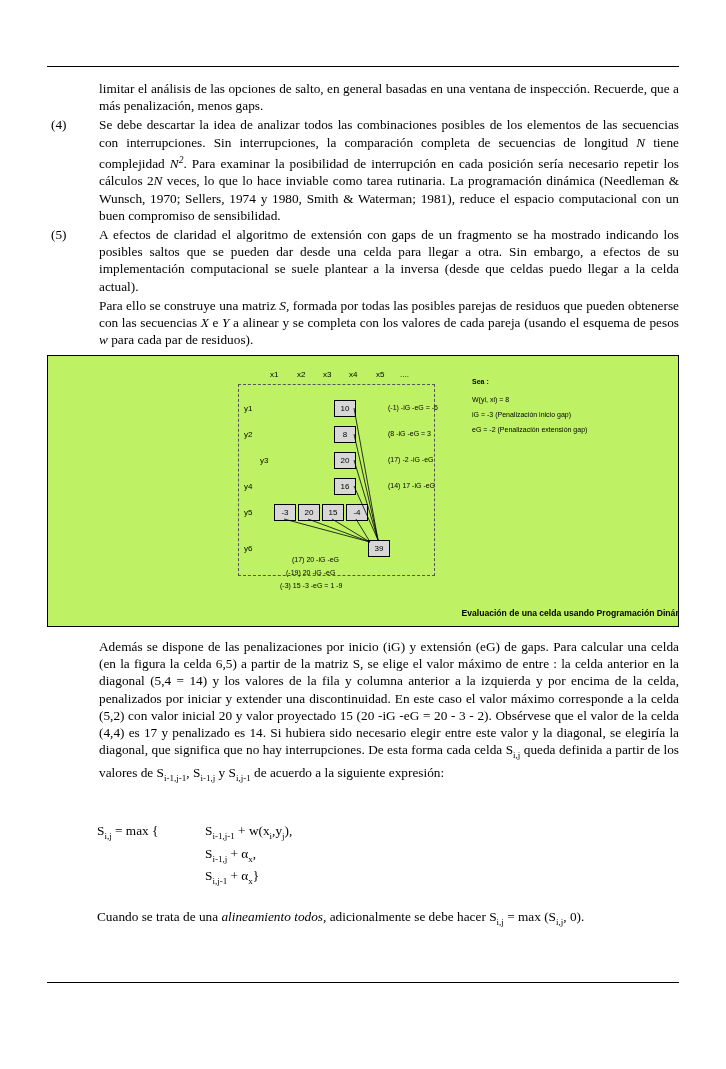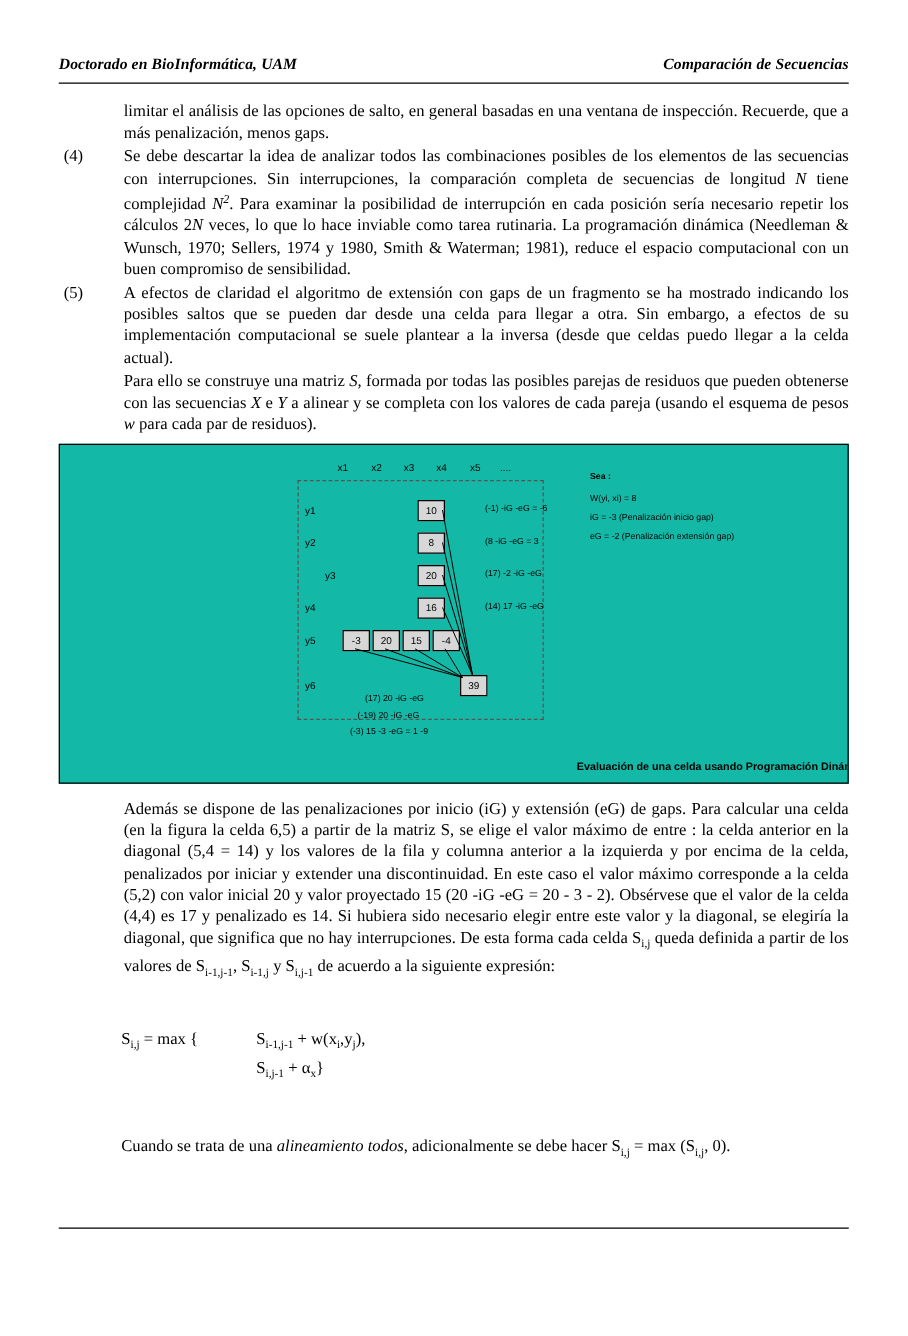--- a/index.html
+++ b/index.html
@@ -93,21 +93,21 @@
   .sup { font-size: 0.72em; vertical-align: super; }
   .sub { font-size: 0.68em; vertical-align: sub; }
   
   .figure-box {
     position: absolute;
     left: 47px;
     top: 355px;
     width: 630px;
     height: 270px;
     border: 1px solid #000;
-    background: #14b8a6;
+    background: #bef264;
     overflow: hidden;
   }
   .fig-inner {
     position: absolute;
     left: 0; top: 0;
     width: 630px;
     height: 270px;
     font-family: "DejaVu Sans", sans-serif;
   }
   .fig-caption {
@@ -178,24 +178,20 @@
     width: 580px;
     font-size: 13.3px;
     line-height: 17.2px;
   }
 </style>
 </head>
 <body>
 
 <div class="page">
 
-  <div class="header">
-    <span>Doctorado en BioInformática, UAM</span>
-    <span>Comparación de Secuencias</span>
-  </div>
   <div class="header-rule"></div>
 
   <div class="body-text">
 
     <p class="indent">limitar el análisis de las opciones de salto, en general basadas en una ventana de inspección. Recuerde, que a más penalización, menos gaps.</p>
 
     <p class="num-para" style="margin-top:2px;">
       <span class="num">(4)</span><span>Se debe descartar la idea de analizar todos las combinaciones posibles de los elementos de las secuencias con interrupciones. Sin interrupciones, la comparación completa de secuencias de longitud </span><span class="itl">N</span><span> tiene complejidad </span><span class="itl">N</span><span class="sup itl">2</span><span>. Para examinar la posibilidad de interrupción en cada posición sería necesario repetir los cálculos 2</span><span class="itl">N</span><span> veces, lo que lo hace inviable como tarea rutinaria. La programación dinámica (Needleman &amp; Wunsch, 1970; Sellers, 1974 y 1980, Smith &amp; Waterman; 1981), reduce el espacio computacional con un buen compromiso de sensibilidad.</span>
     </p>
 
@@ -273,20 +269,23 @@
     <p class="indent">
       <span>Además se dispone de las penalizaciones por inicio (iG) y extensión (eG) de gaps. Para calcular una celda (en la figura la celda 6,5) a partir de la matriz S, se elige el valor máximo de entre : la celda anterior en la diagonal (5,4 = 14) y los valores de la fila y columna anterior a la izquierda y por encima de la celda, penalizados por iniciar y extender una discontinuidad. En este caso el valor máximo corresponde a la celda (5,2) con valor inicial 20 y valor proyectado 15 (20 -iG -eG = 20 - 3 - 2). Obsérvese que el valor de la celda (4,4) es 17 y penalizado es 14. Si hubiera sido necesario elegir entre este valor y la diagonal, se elegiría la diagonal, que significa que no hay interrupciones. De esta forma cada celda S</span><span class="sub">i,j</span><span> queda definida a partir de los valores de S</span><span class="sub">i-1,j-1</span><span>, S</span><span class="sub">i-1,j</span><span> y S</span><span class="sub">i,j-1</span><span> de acuerdo a la siguiente expresión:</span>
     </p>
   </div>
 
   <div class="formula">
     <span class="row">
       <span class="f-lead"><span>S</span><span class="sub">i,j</span><span> = max {</span></span><span>S</span><span class="sub">i-1,j-1</span><span> + w(x</span><span class="sub">i</span><span>,y</span><span class="sub">j</span><span>),</span>
     </span>
     <span class="row">
+      <span class="f-ind"></span><span>S</span><span class="sub">i-1,j</span><span> + α</span><span class="sub">x</span><span>,</span>
+    </span>
+    <span class="row">
       <span class="f-ind"></span><span>S</span><span class="sub">i,j-1</span><span> + α</span><span class="sub">x</span><span>}</span>
     </span>
   </div>
 
 
   <div class="closing">
     <span>Cuando se trata de una </span><span class="itl">alineamiento todos</span><span>, adicionalmente se debe hacer S</span><span class="sub">i,j</span><span> = max (S</span><span class="sub">i,j</span><span>, 0).</span>
   </div>
 
   <div class="footer-rule"></div>

